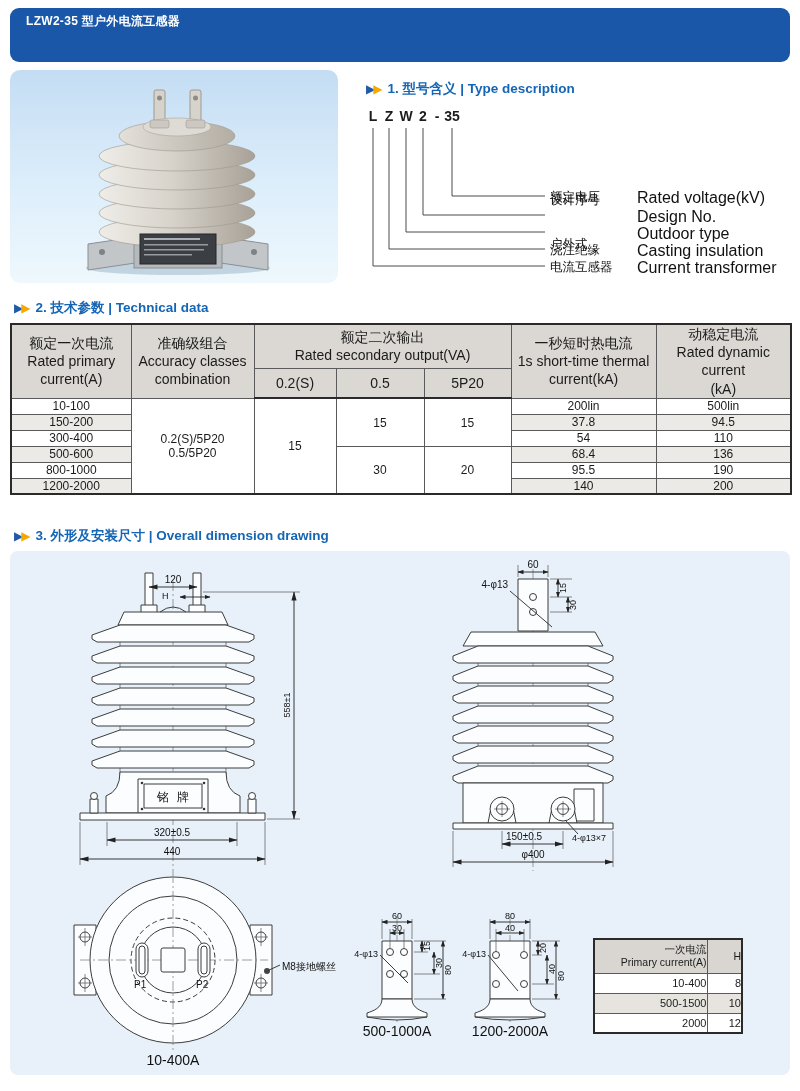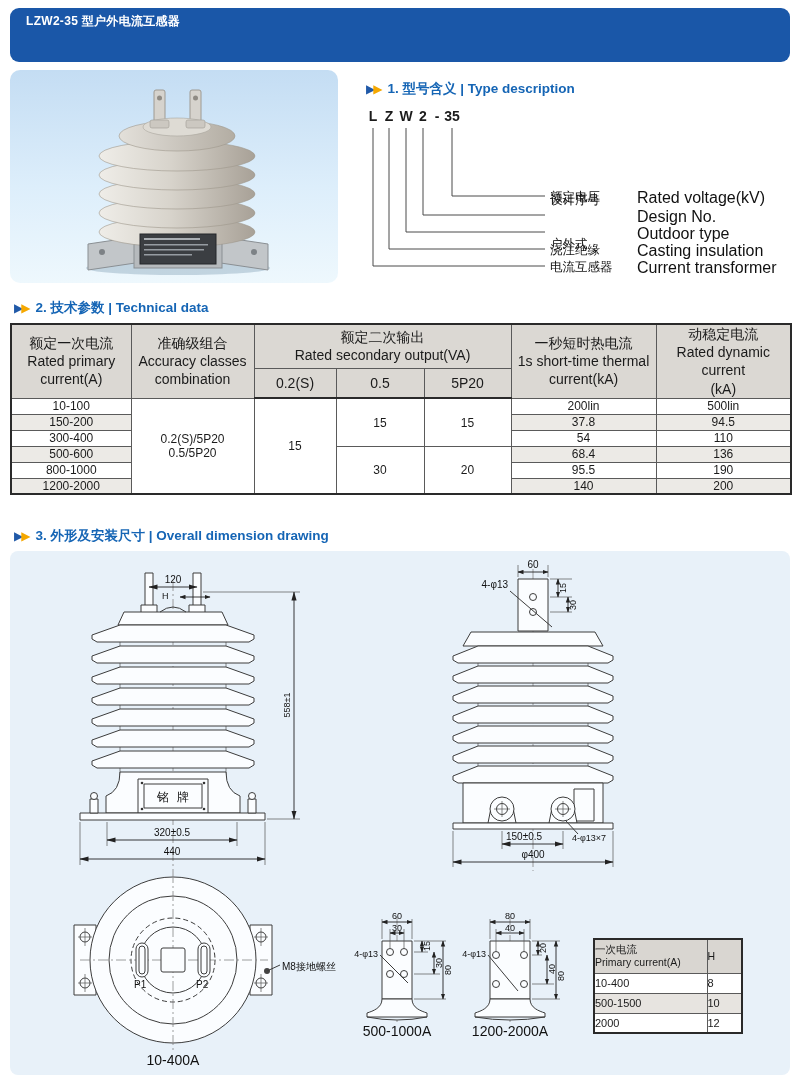--- a/index.html
+++ b/index.html
@@ -35,21 +35,21 @@
 .panel svg{position:absolute;left:0;top:0}
 .dl{position:absolute;font-size:10px;color:#111;white-space:nowrap}
 .dls{position:absolute;font-size:9px;color:#111;white-space:nowrap}
 .cc{position:absolute;font-size:10px;color:#111;transform:translateX(-50%);white-space:nowrap}
 .ccs{position:absolute;font-size:9px;color:#111;transform:translateX(-50%);white-space:nowrap}
 .rc{position:absolute;font-size:9px;color:#111;transform:translate(-50%,-50%) rotate(-90deg);white-space:nowrap}
 .cap{position:absolute;font-size:14px;color:#111;transform:translateX(-50%);white-space:nowrap}
 .nplabel{position:absolute;font-size:12px;letter-spacing:8px;color:#111;transform:translateX(-50%);white-space:nowrap;padding-left:8px}
 .ra{text-align:center}
 
-table.htab{position:absolute;left:583px;top:387px;width:148px;border-collapse:collapse;table-layout:fixed;text-align:left;border:2px solid #2a2a2a;font-size:11px;background:#fff}
+table.htab{position:absolute;left:583px;top:387px;width:148px;border-collapse:collapse;table-layout:fixed;text-align:right;border:2px solid #2a2a2a;font-size:11px;background:#fff}
 .htab th,.htab td{border:1px solid #5a5a5a;padding:0}
 .htab thead th{background:#d9d6d1;font-weight:normal;font-size:10.5px;line-height:1.25;height:34px}
 .htab tbody td{height:20px;background:#fff}
 .htab tbody tr.stripe td{background:#e7e4e0}
 
 svg .ol{fill:#fbfdff;stroke:#3c3c3c;stroke-width:1;stroke-linejoin:round}
 svg .ln{fill:none;stroke:#3c3c3c;stroke-width:1;stroke-linejoin:round}
 svg .thin{fill:none;stroke:#555;stroke-width:.7}
 svg .cl{fill:none;stroke:#858585;stroke-width:.8;stroke-dasharray:10 3 2 3}
 svg .dim{fill:none;stroke:#222;stroke-width:.9}

